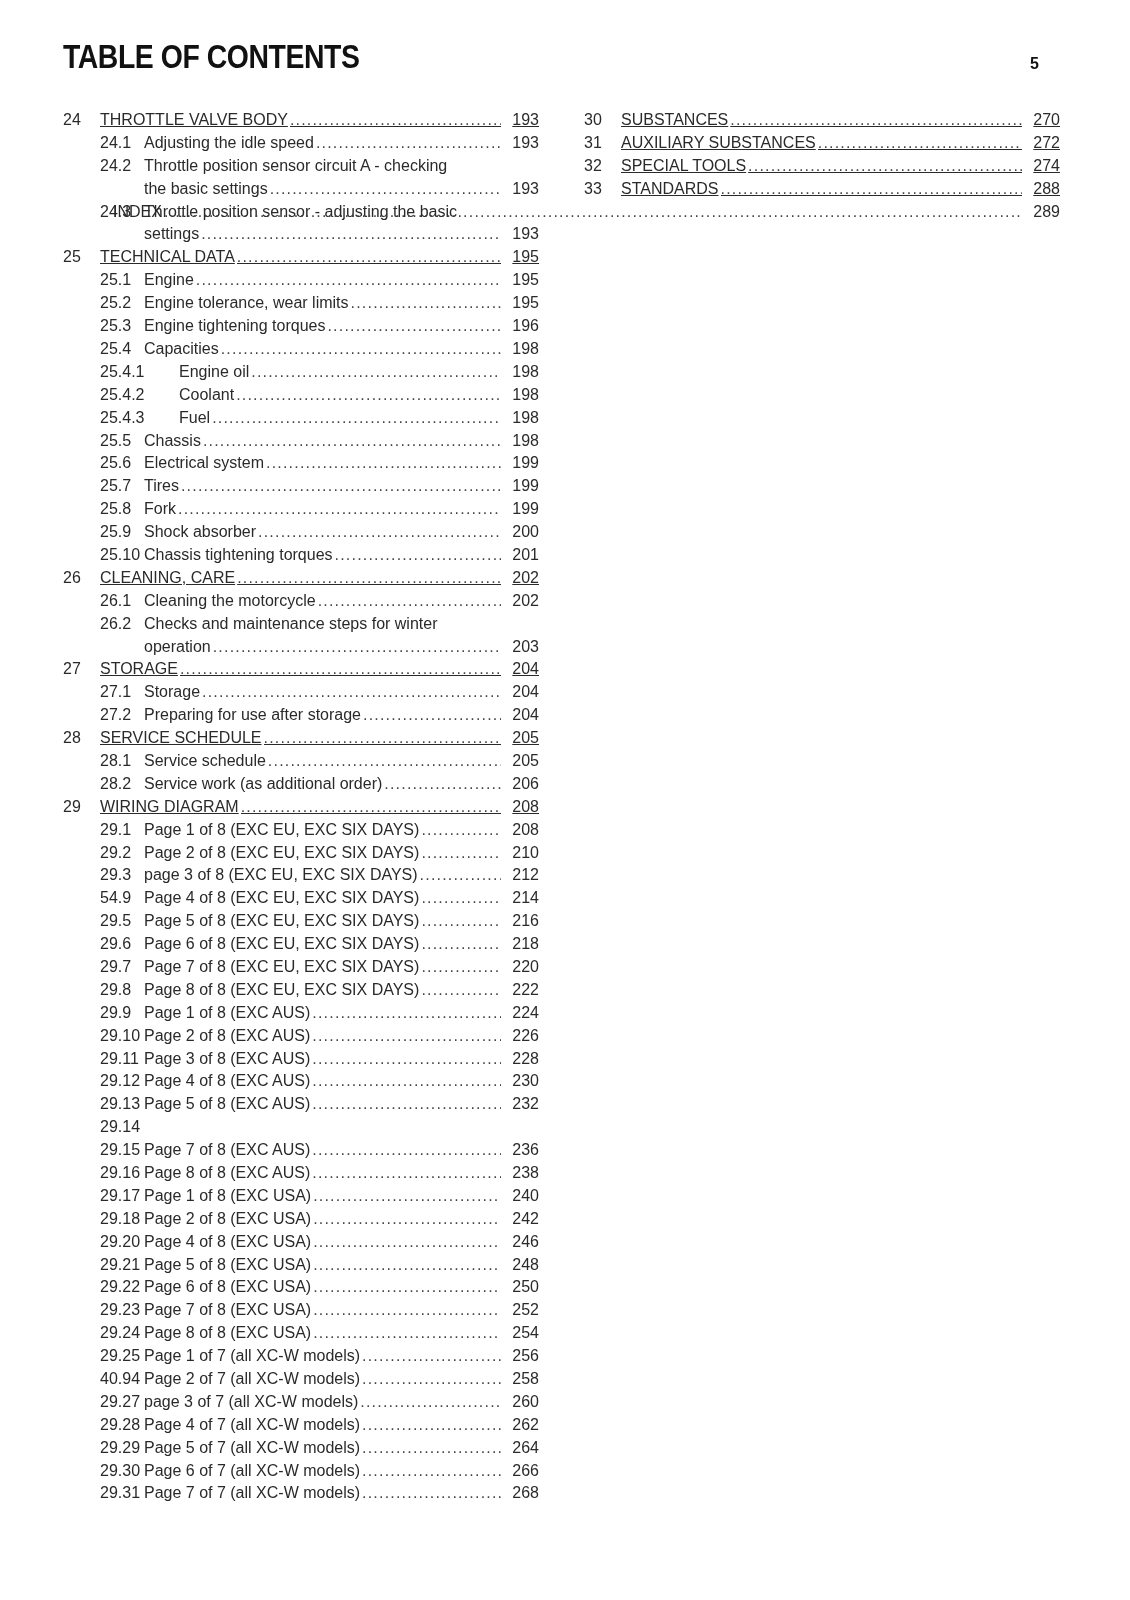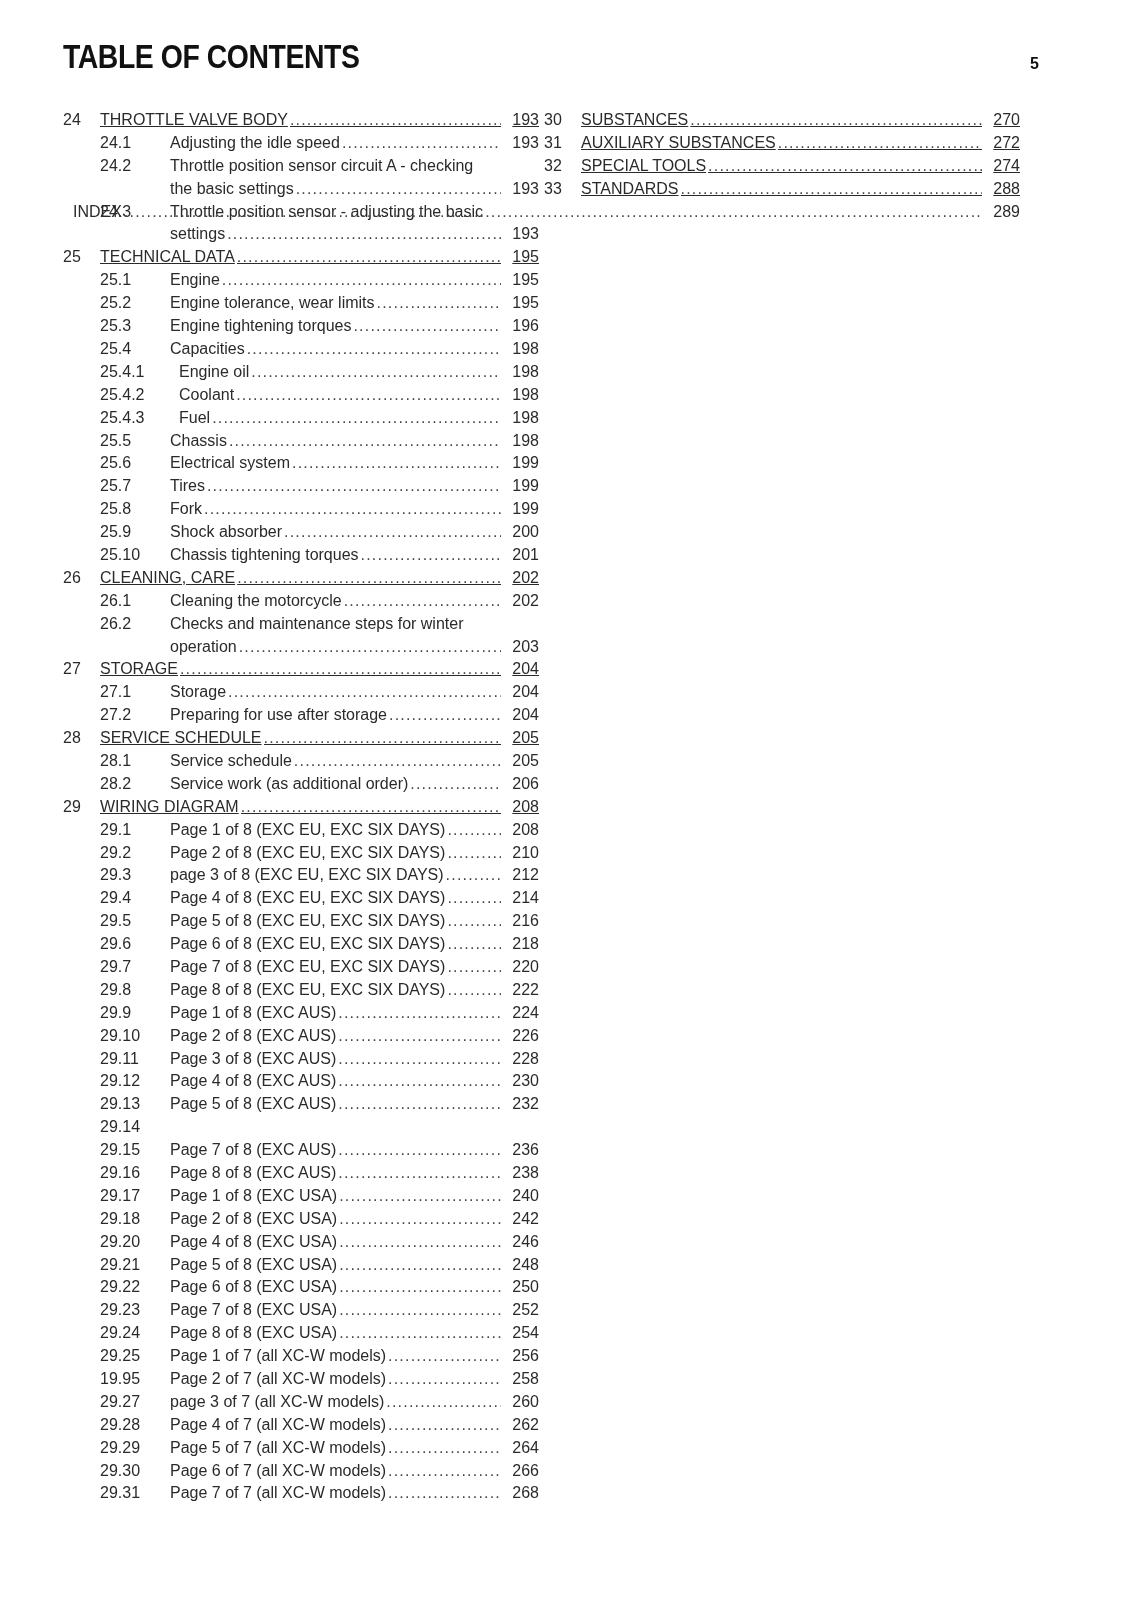--- a/index.html
+++ b/index.html
@@ -6,36 +6,36 @@
   body { width:1130px; height:1600px; position:relative; overflow:hidden;
          font-family:"Liberation Sans", sans-serif; color:#2a2a2a; }
   .page-title { position:absolute; left:63px; top:38px; margin:0;
                 font-family:"Liberation Sans", sans-serif; font-weight:700;
                 font-size:33px; letter-spacing:-0.5px; color:#111;
                 transform:scaleX(0.86); transform-origin:left top; }
   .page-number { position:absolute; left:1030px; top:55px; font-weight:700;
                  font-size:16px; color:#111; }
   .toc-col { position:absolute; top:109px; }
   .toc-col.left { left:63px; width:476px; }
-  .toc-col.right { left:544px; width:476px; }
+  .toc-col.right { left:584px; width:476px; }
   .entry { position:relative; font-size:16px; line-height:22.9px; height:22.9px;
            white-space:nowrap; }
   .entry.wrap { height:45.8px; }
   .num { position:absolute; left:0; top:0; }
   .text-wrap { position:absolute; top:0; right:0; }
   .line { display:flex; height:22.9px; }
   .txt { flex:0 0 auto; padding-right:2px; }
   .dots { flex:1 1 auto; overflow:hidden; color:#444; letter-spacing:1.2px; }
   .dots::after { content:"........................................................................................................................................................"; }
   .pg { flex:0 0 auto; padding-left:8px; text-align:right; min-width:30px; }
   
   .lvl1 .num { left:0; }
   .lvl1 .body, .lvl1 .text-wrap { left:37px;text-decoration:underline; }
   .lvl2 .num { left:37px;text-align:center; }
-  .lvl2 .body, .lvl2 .text-wrap { left:107px; }
+  .lvl2 .body, .lvl2 .text-wrap { left:81px; }
   .lvl3 .num { left:37px; }
   .lvl3 .body, .lvl3 .text-wrap { left:116px; }
 </style>
 </head>
 <body>
 
 <h1 class="page-title">TABLE OF CONTENTS</h1>
 <div class="page-number">5</div>
 
 <div class="toc-col left" id="toc-left">
@@ -352,21 +352,21 @@
       <span class="num">29.3</span>
       <div class="text-wrap">
         <div class="line">
           <span class="txt">page 3 of 8 (EXC EU, EXC SIX DAYS)</span>
           <span class="dots"></span>
           <span class="pg">212</span>
         </div>
       </div>
     </div>
     <div class="entry lvl2">
-      <span class="num">29.4</span>
+      <span class="num">54.9</span>
       <div class="text-wrap">
         <div class="line">
           <span class="txt">Page 4 of 8 (EXC EU, EXC SIX DAYS)</span>
           <span class="dots"></span>
           <span class="pg">214</span>
         </div>
       </div>
     </div>
     <div class="entry lvl2">
       <span class="num">29.5</span>
@@ -555,21 +555,21 @@
       <span class="num">29.25</span>
       <div class="text-wrap">
         <div class="line">
           <span class="txt">Page 1 of 7 (all XC-W models)</span>
           <span class="dots"></span>
           <span class="pg">256</span>
         </div>
       </div>
     </div>
     <div class="entry lvl2">
-      <span class="num">19.95</span>
+      <span class="num">40.94</span>
       <div class="text-wrap">
         <div class="line">
           <span class="txt">Page 2 of 7 (all XC-W models)</span>
           <span class="dots"></span>
           <span class="pg">258</span>
         </div>
       </div>
     </div>
     <div class="entry lvl2">
       <span class="num">29.27</span>

